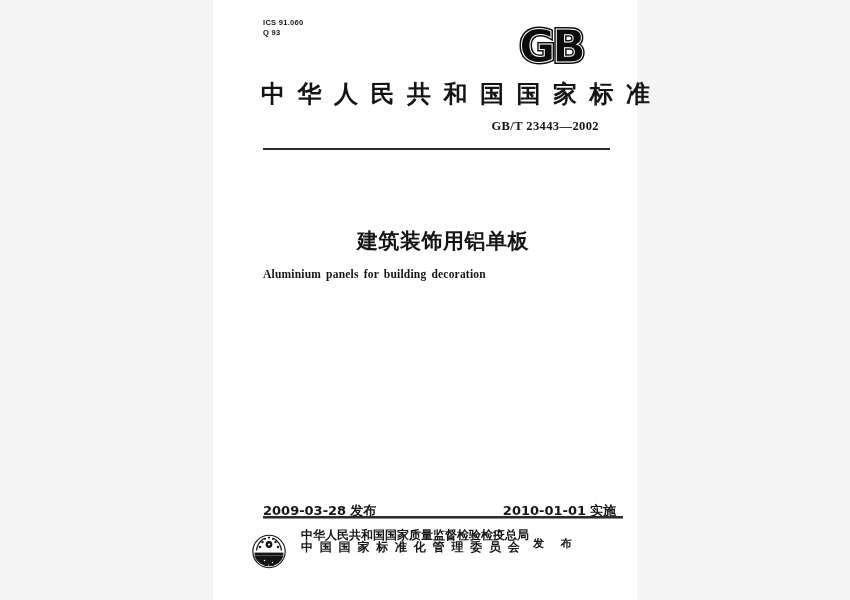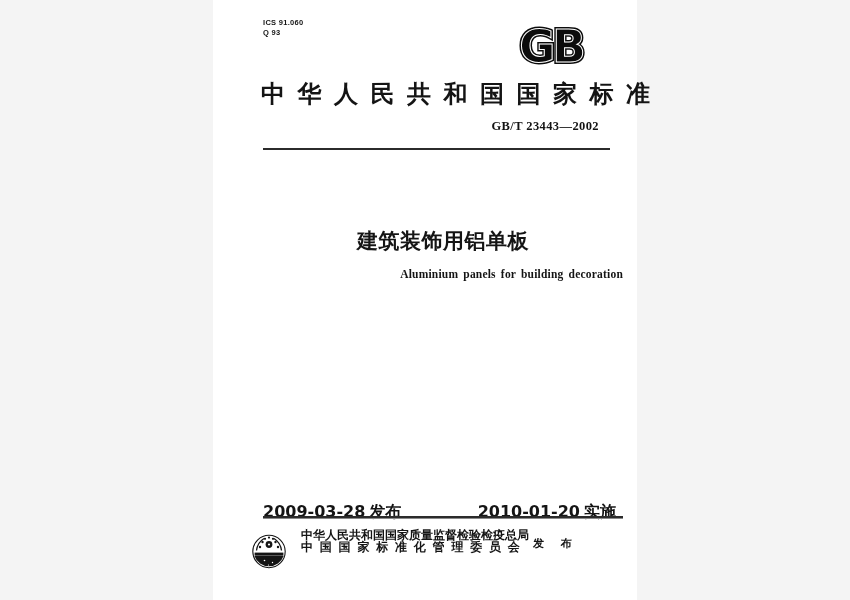--- a/index.html
+++ b/index.html
@@ -62,36 +62,36 @@
     text-align: center;
     font-family: Liberation Serif, serif;
     font-size: 21px; font-weight: bold;
     letter-spacing: 0.5px;
     white-space: nowrap;
   }
 
   .doc-subtitle {
     left: 50px; top: 268px;
     width: 360px;
-    text-align: right;
+    text-align: left;
     font-size: 11.5px; font-weight: bold;
     letter-spacing: 0.2px;
     word-spacing: 2px;
     white-space: nowrap;
   }
 
   .date-row {
     left: 50px; top: 502px;
     width: 360px;
     display: flex;
     justify-content: space-between;
     box-sizing: border-box;
     padding-right: 7px;
     font-family: "DejaVu Sans", "Liberation Sans", sans-serif;
-    font-size: 16px; font-weight: bold;
+    font-size: 13px; font-weight: bold;
     white-space: nowrap;
   }
   .date-row span { position: static; }
   .date-row .label { margin-left: 4px; }
 
   .rule-bottom {
     left: 50px; top: 516px;
     width: 360px; height: 2px;
     background: #2b2b2b;
     border-bottom: 1px solid #8a8a8a;
@@ -140,21 +140,21 @@
 
     <div class="doc-title">建筑装饰用铝单板</div>
 
     <div class="doc-subtitle">Aluminium panels for building decoration</div>
 
     <div class="date-row">
       <span>
         <span>2009-03-28</span><span class="label">发布</span>
       </span>
       <span>
-        <span>2010-01-20</span><span class="label">实施</span>
+        <span>2010-01-01</span><span class="label">实施</span>
       </span>
     </div>
 
     <div class="rule-bottom"></div>
 
     <svg class="emblem" viewBox="0 0 34 35" xmlns="http://www.w3.org/2000/svg">
       <circle cx="17" cy="17.5" r="16.2" fill="#ffffff" stroke="#141414" stroke-width="1.1"></circle>
       <path d="M 2.4 22 A 15.5 15.5 0 0 0 31.6 22 Z" fill="#141414"></path>
       <rect x="2.6" y="18.6" width="28.8" height="3.1" fill="#141414"></rect>
       <circle cx="17" cy="10.5" r="3.4" fill="#141414"></circle>

